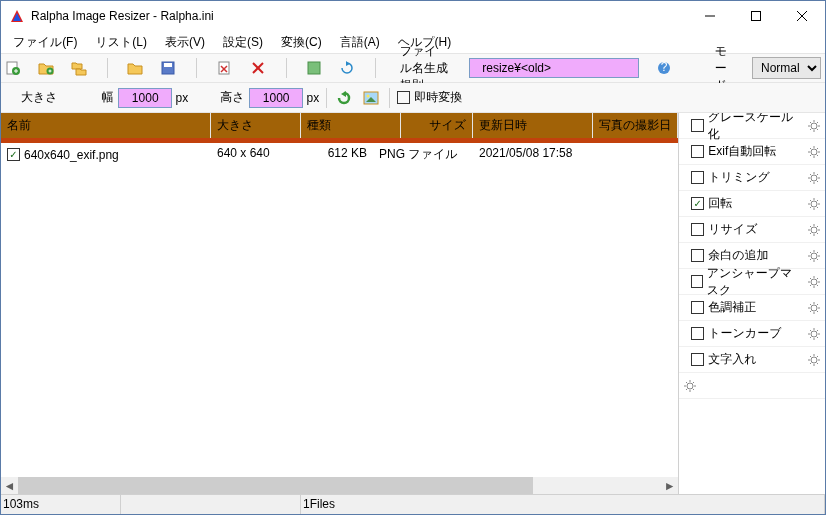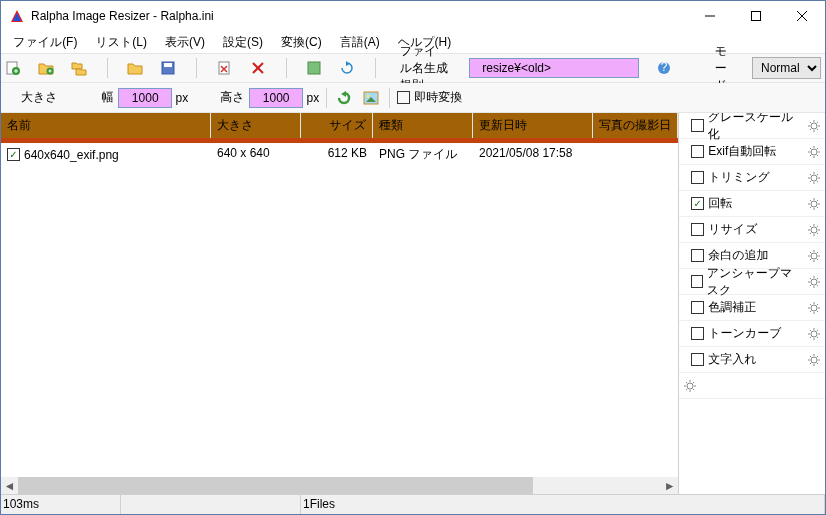--- a/index.html
+++ b/index.html
@@ -183,22 +183,22 @@
       <span class="chk"></span>
       <span>即時変換</span>
     </label>
 </div>
 
 <div class="main">
   <div class="filelist">
     <div class="fl-head">
       <div class="col" style="width:210px">名前</div>
       <div class="col" style="width:90px">大きさ</div>
+      <div class="col" style="width:100px">種類</div>
       <div class="col right" style="width:72px">サイズ</div>
-      <div class="col" style="width:100px">種類</div>
       <div class="col" style="width:120px">更新日時</div>
       <div class="col" style="flex:1">写真の撮影日</div>
     </div>
     <div class="fl-body">
       <div class="fl-row">
         <div class="cell" style="width:210px;display:flex;gap:4px;align-items:center;">
           <span class="chk">✓</span>
           <span>640x640_exif.png</span>
         </div>
         <div class="cell" style="width:90px">640 x 640</div>

